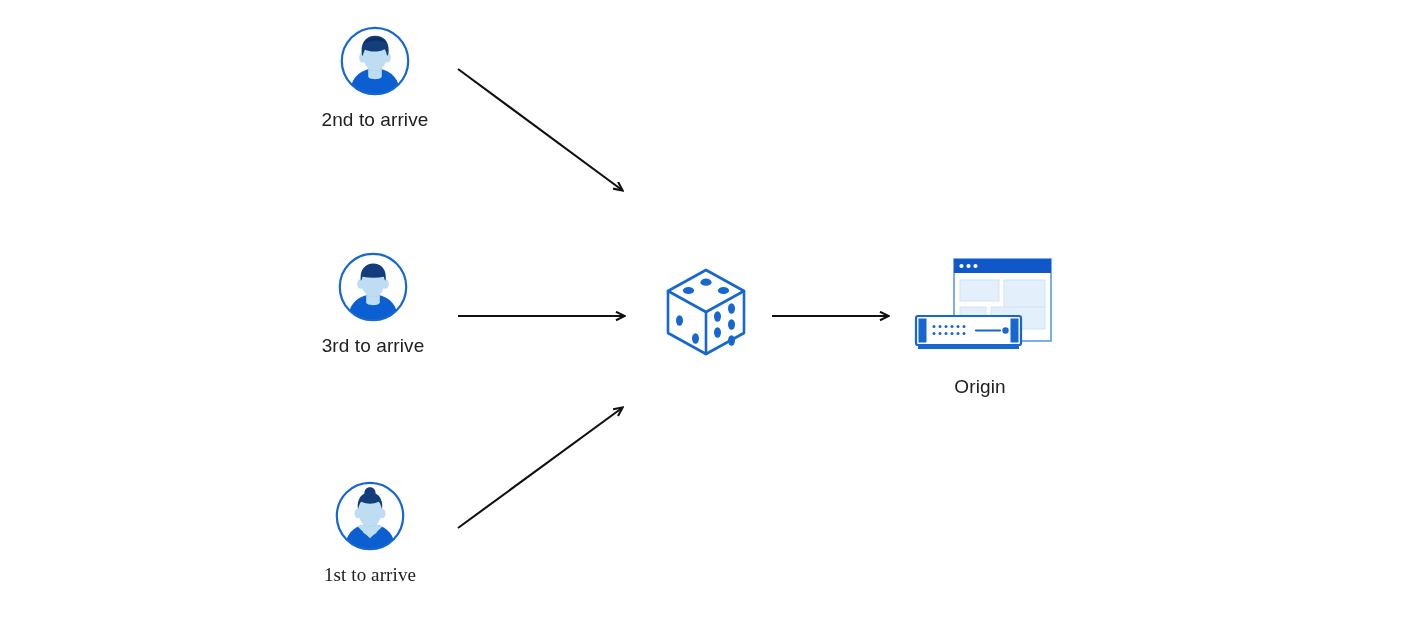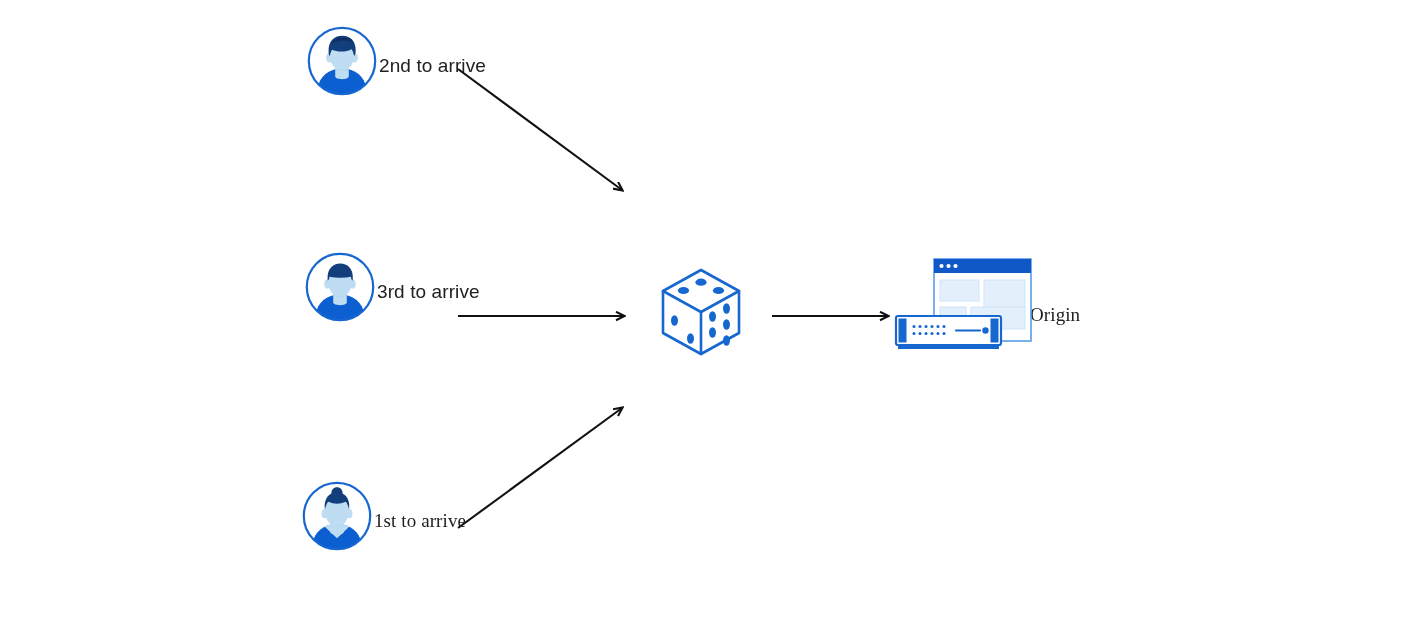--- a/index.html
+++ b/index.html
@@ -17,35 +17,35 @@
   }
   #canvas {
     position: absolute;
     inset: 0;
     width: 1405px;
     height: 633px;
   }
   .node {
     position: absolute;
     display: flex;
-    flex-direction: row;
+    flex-direction: column;
     align-items: center;
   }
   .node-label {
     margin-top: 10px;
     font-size: 19px;
     line-height: 24px;
     color: #202124;
     white-space: nowrap;
     letter-spacing: 0.1px;
   }
   .avatar-node { width: 140px; }
   .avatar-wrap { width: 74px; height: 74px; }
   .dice-node { width: 110px; }
-  .origin-node { width: 180px; font-family: Liberation Serif, serif; }
+  .origin-node { width: 180px; }
   .origin-graphic { width: 140px; height: 108px; position: relative; }
   .origin-label { margin-top: 12px; }
   .arrow-layer {
     position: absolute;
     inset: 0;
     pointer-events: none;
   }
   svg { display: block; overflow: visible; }
 </style>
 </head>

